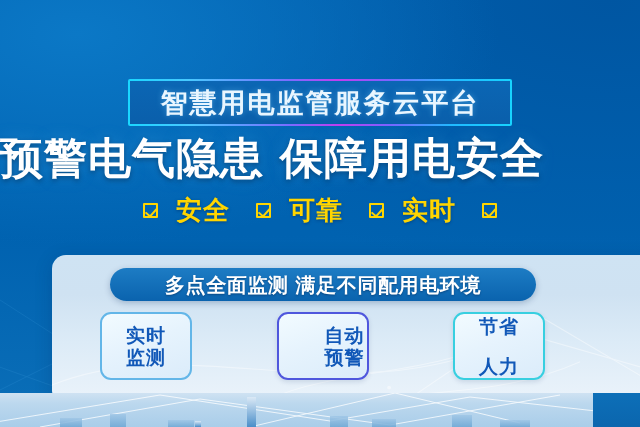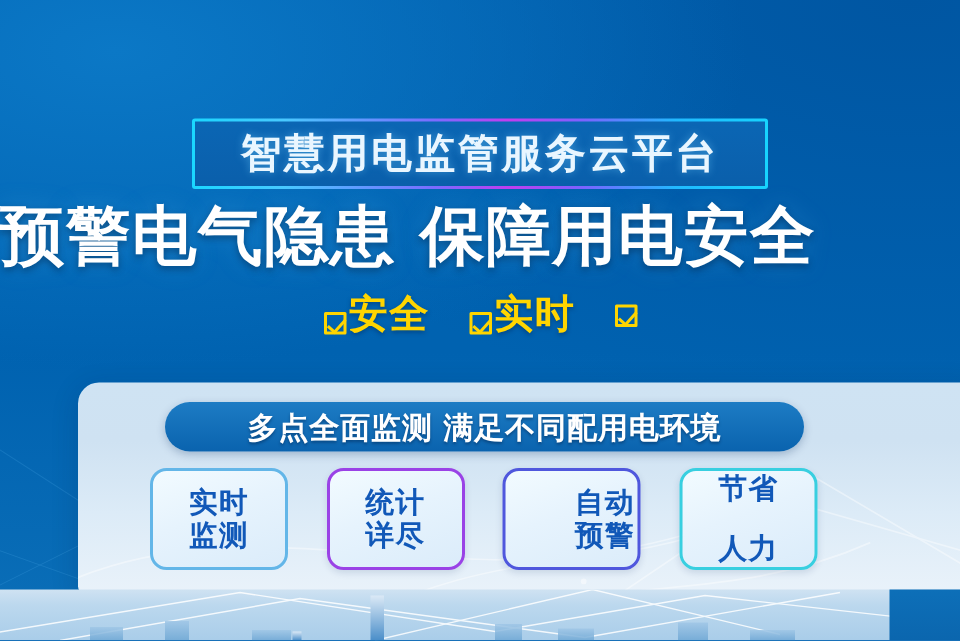--- a/index.html
+++ b/index.html
@@ -44,21 +44,21 @@
     line-height:1.05;white-space:nowrap;
     text-shadow:0 2px 5px rgba(0,26,58,.45), 0 0 16px rgba(100,200,255,.25);
   }
   #headline .gap{display:inline-block;width:16px;}
 
   
   #checklist{
     position:absolute;left:0;top:197px;width:640px;
     display:flex;justify-content:center;align-items:center;gap:26px;
   }
-  .chk-item{display:flex;align-items:flex-end;gap:2px;}
+  .chk-item{display:flex;align-items:center;gap:18px;}
   .chk-box{
     width:15px;height:15px;flex:0 0 15px;position:relative;
     border:2px solid #ffd500;box-sizing:border-box;border-radius:1px;
   }
   .chk-box:after{
     content:"";position:absolute;left:3px;top:0px;width:5px;height:10px;
     border:solid #ffd500;border-width:0 2.4px 2.4px 0;transform:rotate(42deg);
   }
   .chk-label{
     color:#ffd500;font-size:26px;font-weight:700;letter-spacing:1px;line-height:1;
@@ -155,20 +155,24 @@
     <span>预警电气隐患</span><span class="gap"></span><span>保障用电安全</span>
   </div>
 
   <div id="checklist">
     <div class="chk-item">
       <span class="chk-box"></span>
       <span class="chk-label">安全</span>
     </div>
     <div class="chk-item">
       <span class="chk-box"></span>
+      <span class="chk-label">可靠</span>
+    </div>
+    <div class="chk-item">
+      <span class="chk-box"></span>
       <span class="chk-label">实时</span>
     </div>
     <div class="chk-item">
       <span class="chk-box"></span>
     </div>
   </div>
 
   <div id="panel">
 
     <svg class="panel-net" viewBox="0 0 541 140" preserveAspectRatio="none">
@@ -186,24 +190,20 @@
     </svg>
 
     <div id="pill">
       <span id="pill-text"><span>多点全面监测</span><span class="gap"></span><span>满足不同配用电环境</span></span>
     </div>
 
     <div id="cards">
       <div class="card c1">
         <span>实时</span>
         <span>监测</span>
-      </div>
-      <div class="card c2">
-        <span>统计</span>
-        <span>详尽</span>
       </div>
       <div class="card c3">
         <span>自动</span>
         <span>预警</span>
       </div>
       <div class="card c4">
         <span>节省</span>
         <span>人力</span>
       </div>
     </div>

